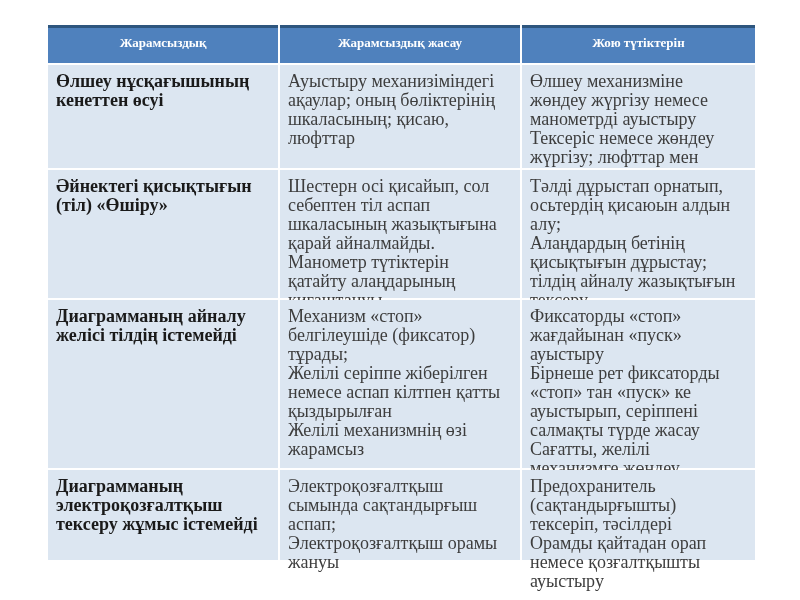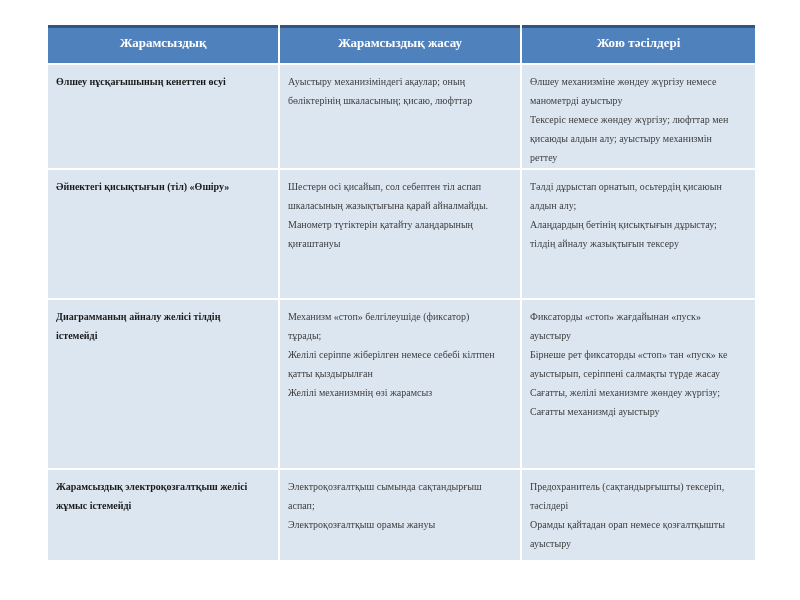--- a/index.html
+++ b/index.html
@@ -30,70 +30,70 @@
     border-top: 3px solid #2e567e;
     color: #ffffff;
     font-weight: bold;
     font-size: 13px;
     text-align: center;
     padding-top: 7px;
   }
   .cell {
     background: #dce6f1;
     color: #3d3d3d;
-    font-size: 10px;
+    font-size: 18px;
     line-height: 19px;
     padding: 7px 16px 4px 8px;
     white-space: pre-line;
   }
   .cell.defect {
     font-weight: bold;
     color: #1a1a1a;
   }
 </style>
 </head>
 <body>
 
 <div class="slide">
   <div class="tbl">
 
     <div class="row">
       <div class="hcell">Жарамсыздық</div>
       <div class="hcell">Жарамсыздық жасау</div>
-      <div class="hcell">Жою тәсілдері</div>
+      <div class="hcell">Жою түтіктерін</div>
     </div>
 
     <div class="row">
       <div class="cell defect">Өлшеу нұсқағышының кенеттен өсуі</div>
       <div class="cell">Ауыстыру механизіміндегі ақаулар; оның бөліктерінің шкаласының; қисаю, люфттар</div>
       <div class="cell">Өлшеу механизміне жөндеу жүргізу немесе манометрді ауыстыру
 Тексеріс немесе жөндеу жүргізу; люфттар мен қисаюды алдын алу; ауыстыру механизмін реттеу</div>
     </div>
 
     <div class="row">
       <div class="cell defect">Әйнектегі қисықтығын (тіл) «Өшіру»</div>
       <div class="cell">Шестерн осі қисайып, сол себептен тіл аспап шкаласының жазықтығына қарай айналмайды.
 Манометр түтіктерін қатайту алаңдарының қиғаштануы</div>
       <div class="cell">Тәлді дұрыстап орнатып, осьтердің қисаюын алдын алу;
 Алаңдардың бетінің қисықтығын дұрыстау; тілдің айналу жазықтығын тексеру</div>
     </div>
 
     <div class="row">
       <div class="cell defect">Диаграмманың айналу желісі тілдің істемейді</div>
       <div class="cell">Механизм «стоп» белгілеушіде (фиксатор) тұрады;
-Желілі серіппе жіберілген немесе себебі кілтпен қатты қыздырылған
+Желілі серіппе жіберілген немесе аспап кілтпен қатты қыздырылған
 Желілі механизмнің өзі жарамсыз</div>
       <div class="cell">Фиксаторды «стоп» жағдайынан «пуск» ауыстыру
 Бірнеше рет фиксаторды «стоп» тан «пуск» ке ауыстырып, серіппені салмақты түрде жасау
 Сағатты, желілі механизмге жөндеу жүргізу;
 Сағатты механизмді ауыстыру</div>
     </div>
 
     <div class="row">
-      <div class="cell defect">Жарамсыздық электроқозғалтқыш желісі жұмыс істемейді</div>
+      <div class="cell defect">Диаграмманың электроқозғалтқыш тексеру жұмыс істемейді</div>
       <div class="cell">Электроқозғалтқыш сымында сақтандырғыш аспап;
 Электроқозғалтқыш орамы жануы</div>
       <div class="cell">Предохранитель (сақтандырғышты) тексеріп, тәсілдері
 Орамды қайтадан орап немесе қозғалтқышты ауыстыру</div>
     </div>
 
   </div>
 </div>
 
 </body></html>

